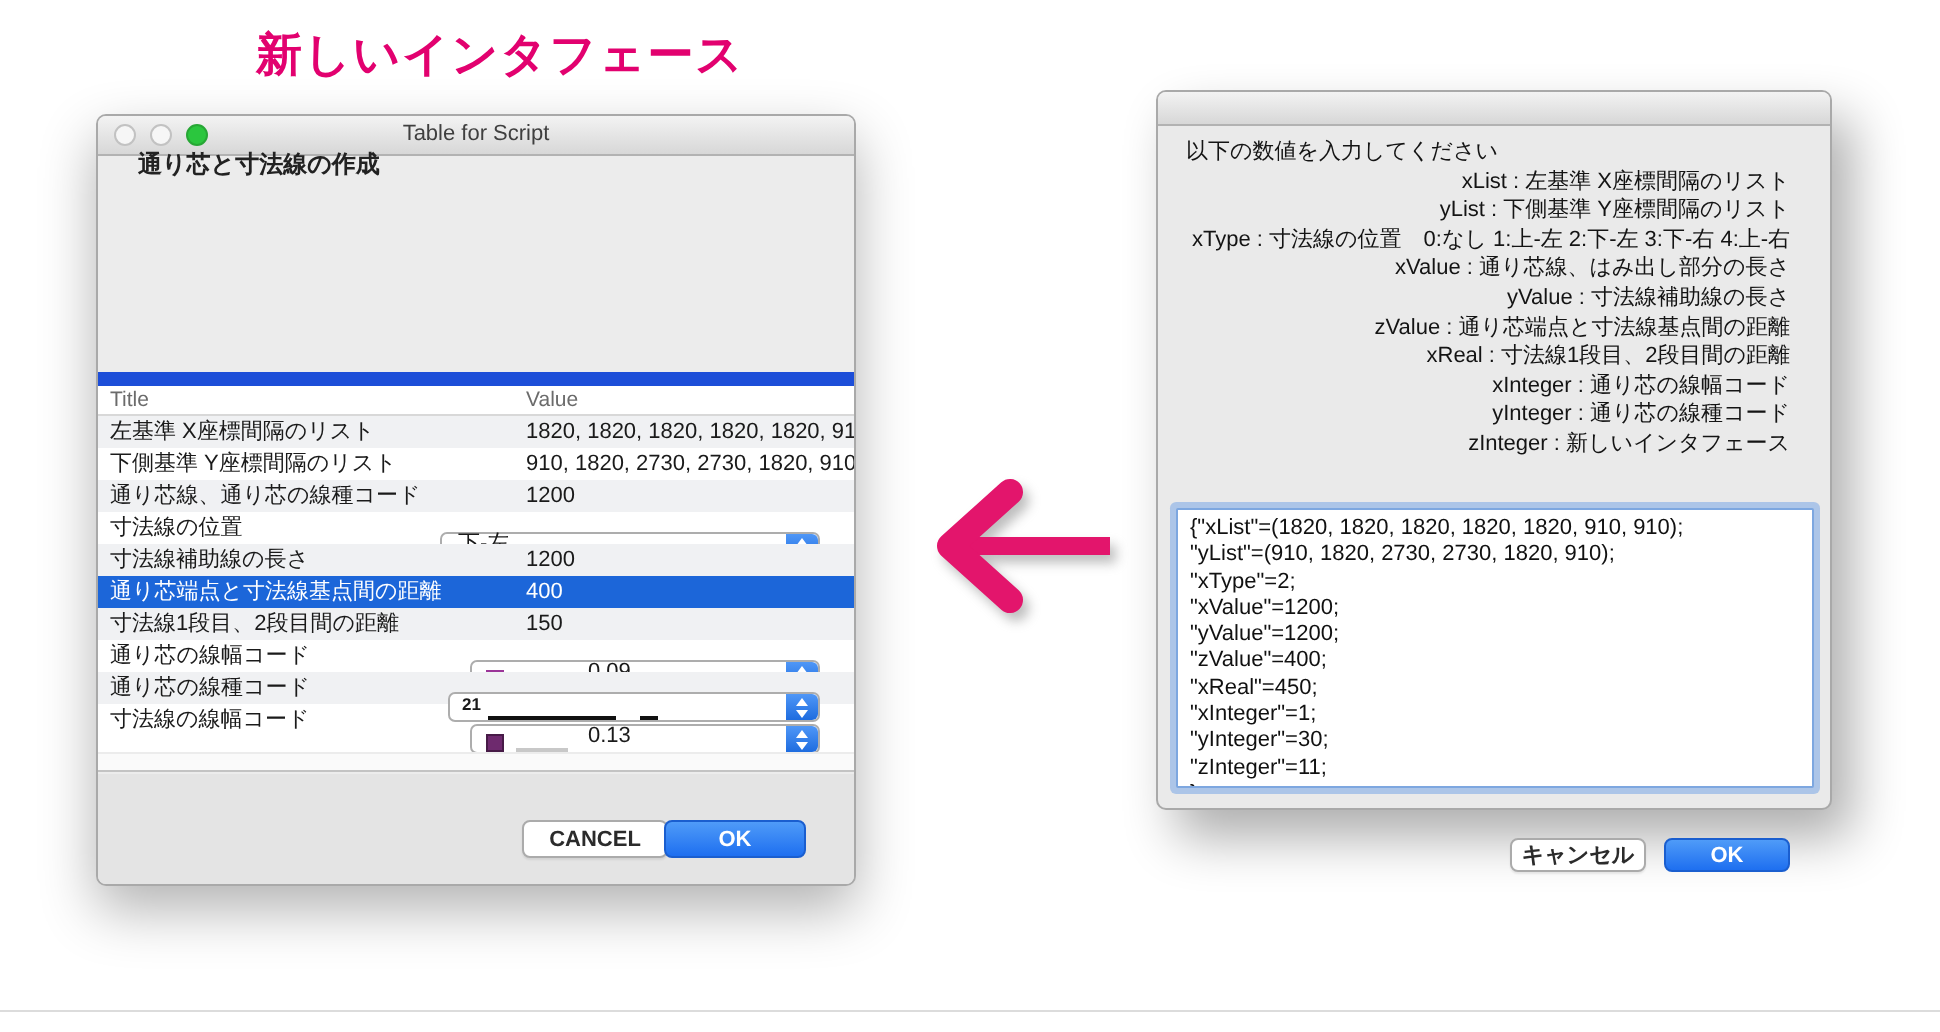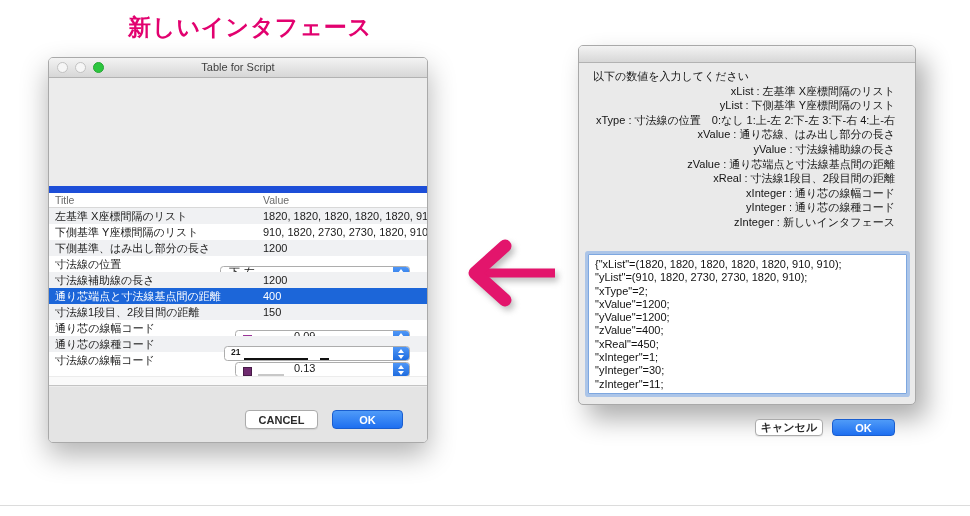--- a/index.html
+++ b/index.html
@@ -70,21 +70,21 @@
   .tri-up   { width:0; height:0; border-left:3px solid transparent; border-right:3px solid transparent; border-bottom:4px solid #fff; }
   .tri-down { width:0; height:0; border-left:3px solid transparent; border-right:3px solid transparent; border-top:4px solid #fff; }
 
   
   .btn { position:absolute; border-radius:4px; font-size:11px; font-weight:600;
          display:flex; align-items:center; justify-content:center; cursor:default; }
   .btn.plain { background:#fff; border:1px solid #ababab; color:#2b2b2b;
                box-shadow:0 1px 1px rgba(0,0,0,.08); }
   .btn.primary { background:linear-gradient(var(--ok-top,#4f9bf8),var(--ok-bot,#1e6ff0));
                  border:1px solid #1a5ecf; color:#fff; }
-  .l-cancel { left:196px; top:352px; width:73px; height:19px; }
+  .l-cancel { left:212px; top:352px; width:73px; height:19px; }
   .l-ok     { left:283px; top:352px; width:71px; height:19px; }
   .r-cancel { left:176px; top:373px; width:68px; height:17px; }
   .r-ok     { left:253px; top:373px; width:63px; height:17px; }
 
   
   .instructions { position:absolute; left:14px; top:23px; font-size:11px; line-height:14.6px; color:#141414; }
   .instructions div { white-space:pre; }
   .instructions div + div { padding-left:3px;text-align:right; }
   .script-box { position:absolute; left:9px; top:208px; width:319px; height:140px; background:#fff;
                 border:1px solid #7da7e0; border-radius:1px;
@@ -104,37 +104,38 @@
 <div class="window win-left">
   <div class="titlebar">
     <div class="lights">
       <span class="light"></span>
       <span class="light"></span>
       <span class="light green"></span>
     </div>
     <span>Table for Script</span>
   </div>
 
+  <div class="win-heading">通り芯と寸法線の作成</div>
 
   <div class="tbl">
     <div class="tbl-head">
       <span>Title</span>
       <span>Value</span>
     </div>
     <div id="table-rows">
         <div class="t-row">
           <div class="cell-title">左基準 X座標間隔のリスト</div>
           <div class="cell-value">1820, 1820, 1820, 1820, 1820, 910, 910</div>
         </div>
         <div class="t-row">
           <div class="cell-title">下側基準 Y座標間隔のリスト</div>
           <div class="cell-value">910, 1820, 2730, 2730, 1820, 910</div>
         </div>
         <div class="t-row">
-          <div class="cell-title">下側基準、はみ出し部分の長さ</div>
+          <div class="cell-title">通り芯線、通り芯の線種コード</div>
           <div class="cell-value">1200</div>
         </div>
         <div class="t-row">
           <div class="cell-title">寸法線の位置</div>
           <div class="dd dd-pos">
             <div class="lbl">下-左</div>
             <div class="stepper">
               <div class="tri-up"></div>
               <div class="tri-down"></div>
             </div>

